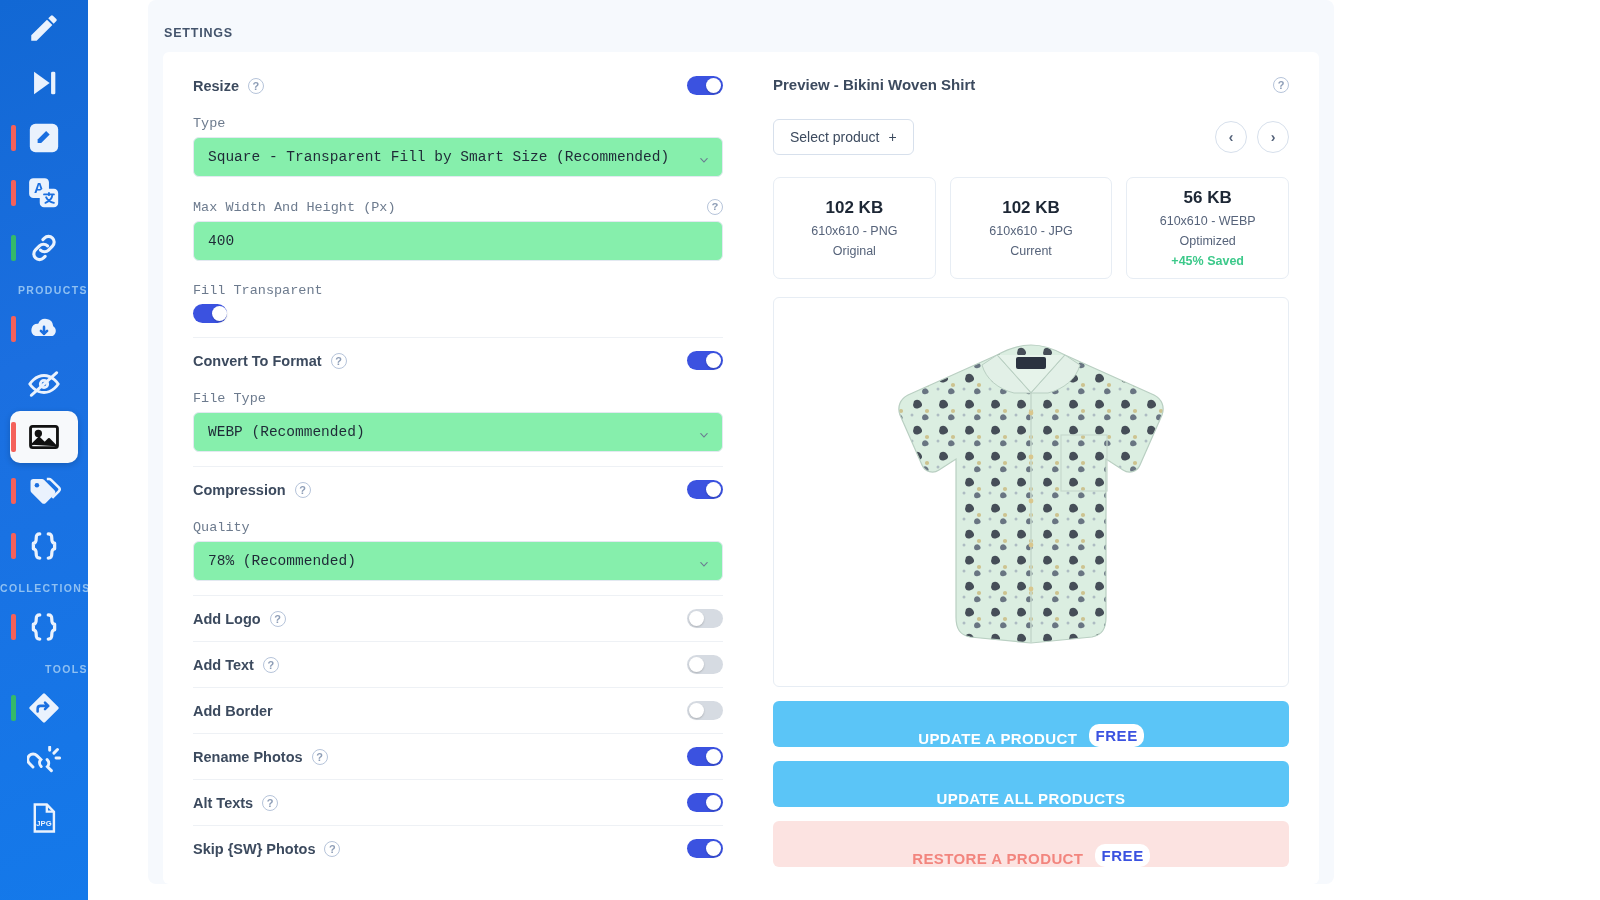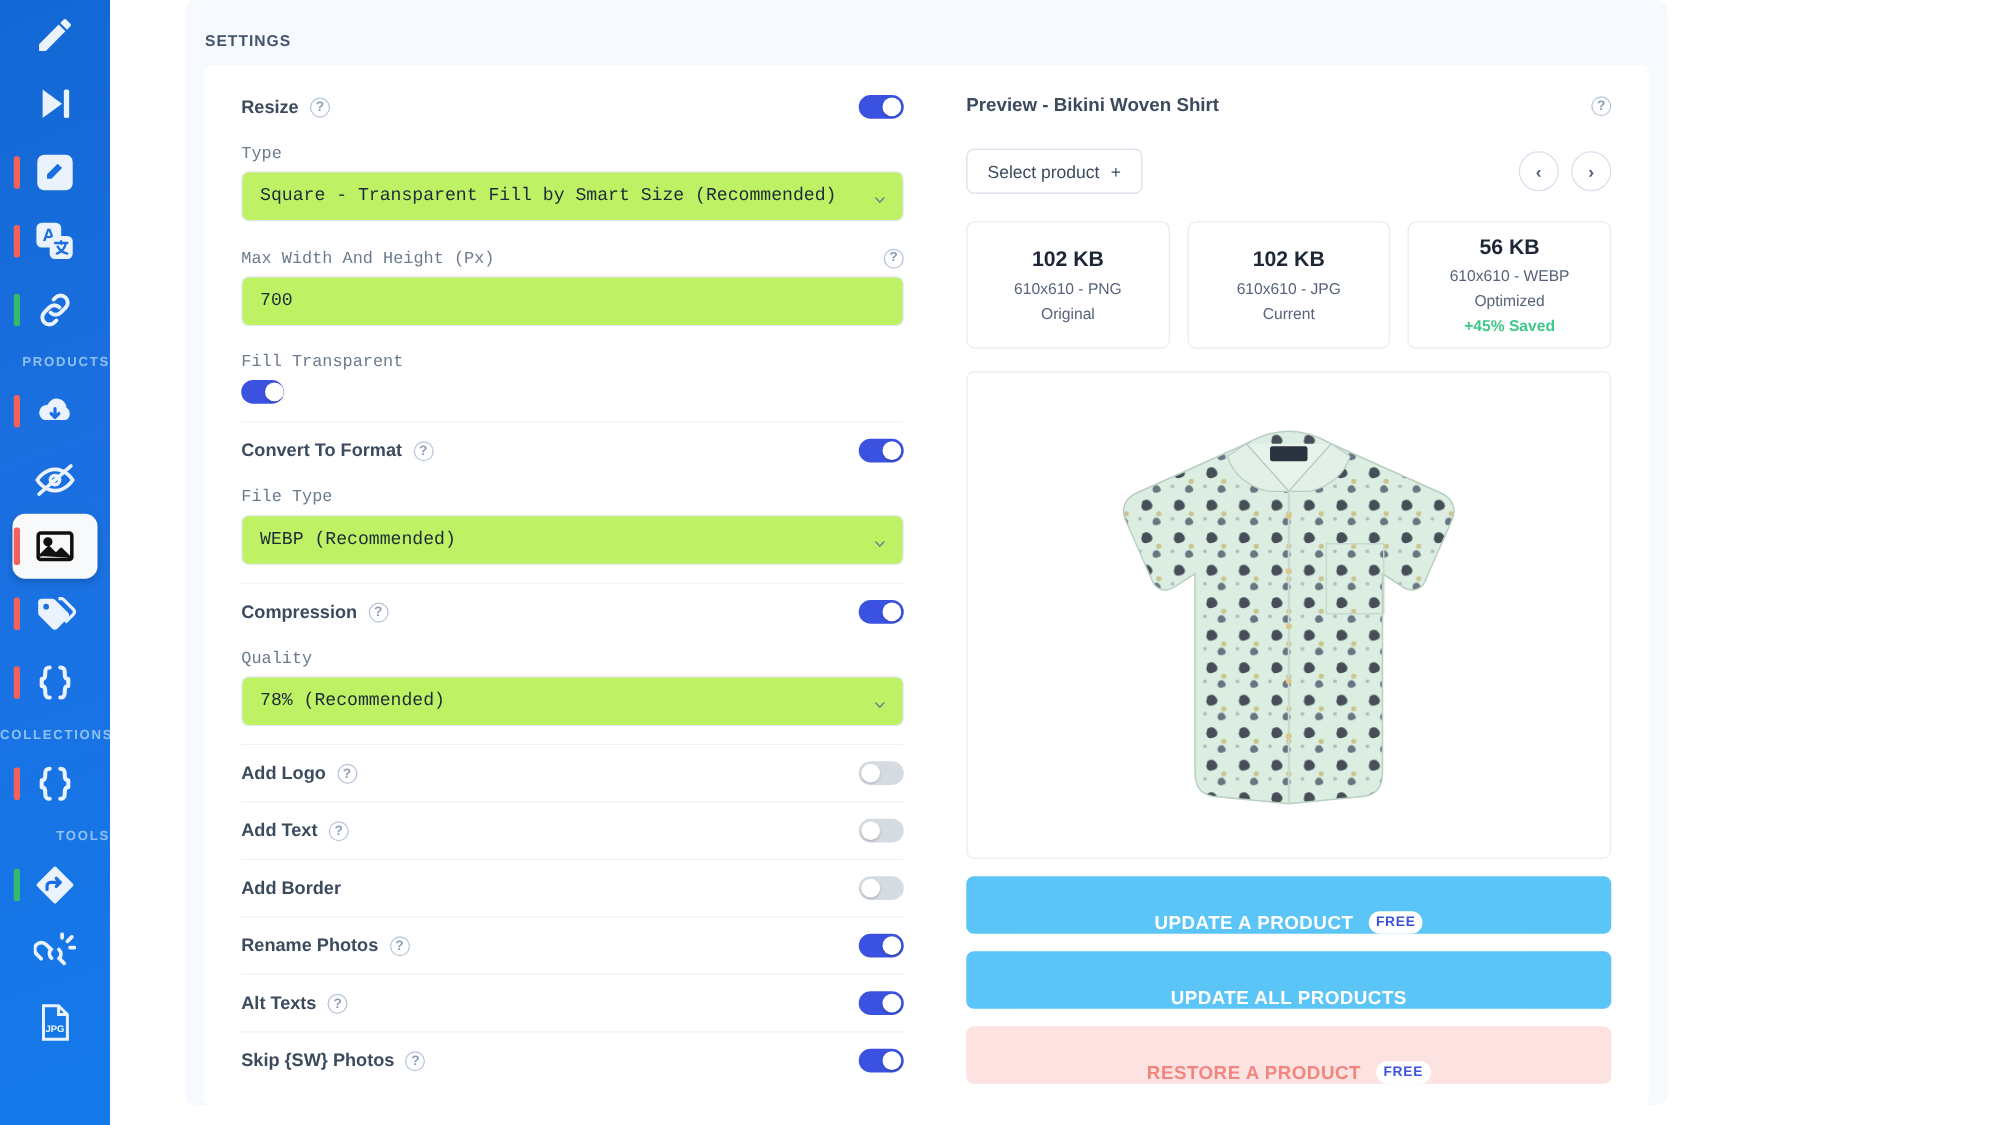--- a/index.html
+++ b/index.html
@@ -93,21 +93,21 @@
     font-size: 13.5px; color: #6d7b8e;
     margin: 8px 0 6px;
     display: flex; align-items: center; justify-content: space-between;
   }
   .select, .textfield {
     width: 100%; height: 40px;
     border: 1px solid #e3e9f1; border-radius: 6px;
     display: flex; align-items: center; justify-content: space-between;
     padding: 0 14px;
     font-size: 14.5px; color: #1f2a37;
-    background: #bef264;
+    background: #86efac;
   }
   .chev {
     color: #6a7a91; font-size: 13px; flex: none;
     transform: scaleX(1.4);
   }
   .subfield { padding-bottom: 14px; font-family: Liberation Mono, monospace; }
 
   
   .toggle {
     width: 36px; height: 19px; border-radius: 10px;
@@ -175,21 +175,21 @@
 
   .action {
     margin-top: 14px; height: 46px; border-radius: 6px;
     display: flex; align-items: flex-end; justify-content: center; gap: 12px;
     font-size: 15px; font-weight: 700; letter-spacing: .4px;
   }
   .action.primary { background: #5bc5f7; color: #ffffff; }
   .action.danger  { background: #fce3e1; color: #f2857e; }
   .badge {
     background: #ffffff; color: #3b52e0;
-    font-size: 11px; font-weight: 700; letter-spacing: .6px;
+    font-size: 15px; font-weight: 700; letter-spacing: .6px;
     border-radius: 10px; padding: 3px 6px;
   }
 </style>
 </head>
 <body>
 
 <div id="sidebar">
     <div class="nav-item">
       <span class="glyph">
         <svg viewBox="0 0 24 24" fill="currentColor">
@@ -348,21 +348,21 @@
           <span class="chev">⌄</span>
         </div>
       </div>
 
       <div class="subfield">
         <div class="field-label">
           <span>Max Width And Height (Px)</span>
           <span class="qmark">?</span>
         </div>
         <div class="textfield">
-          <span>700</span>
+          <span>400</span>
         </div>
       </div>
 
       <div class="subfield">
         <div class="field-label">
           <span>Fill Transparent</span>
         </div>
         <div class="toggle on sm">
             <div class="knob"></div>
           </div>

